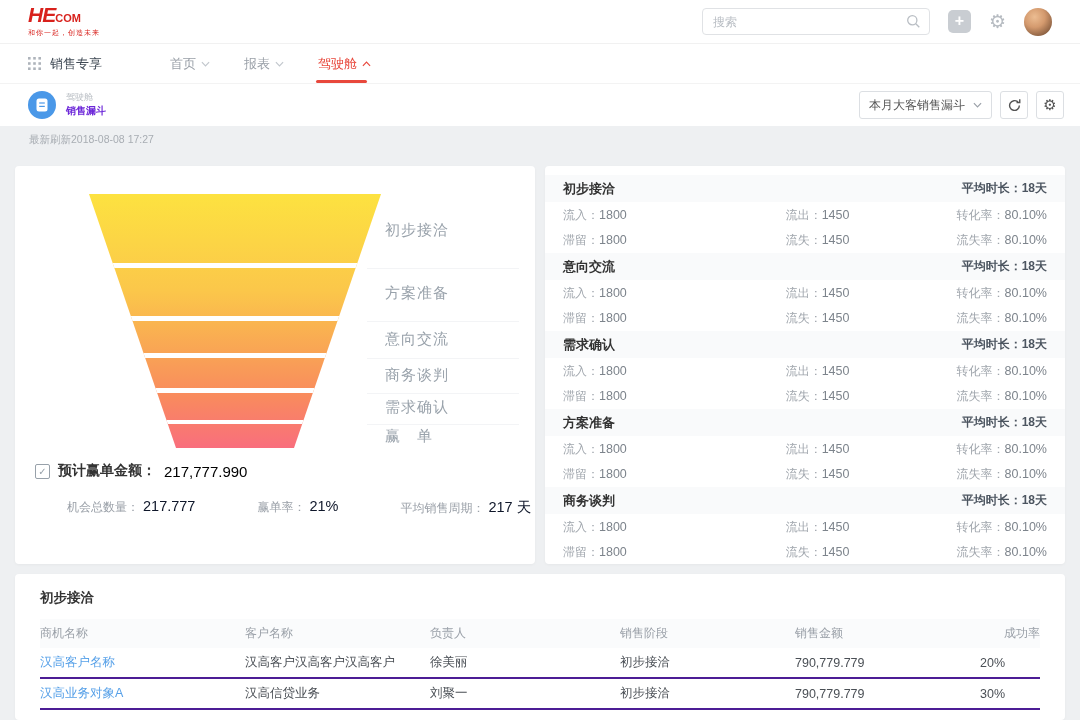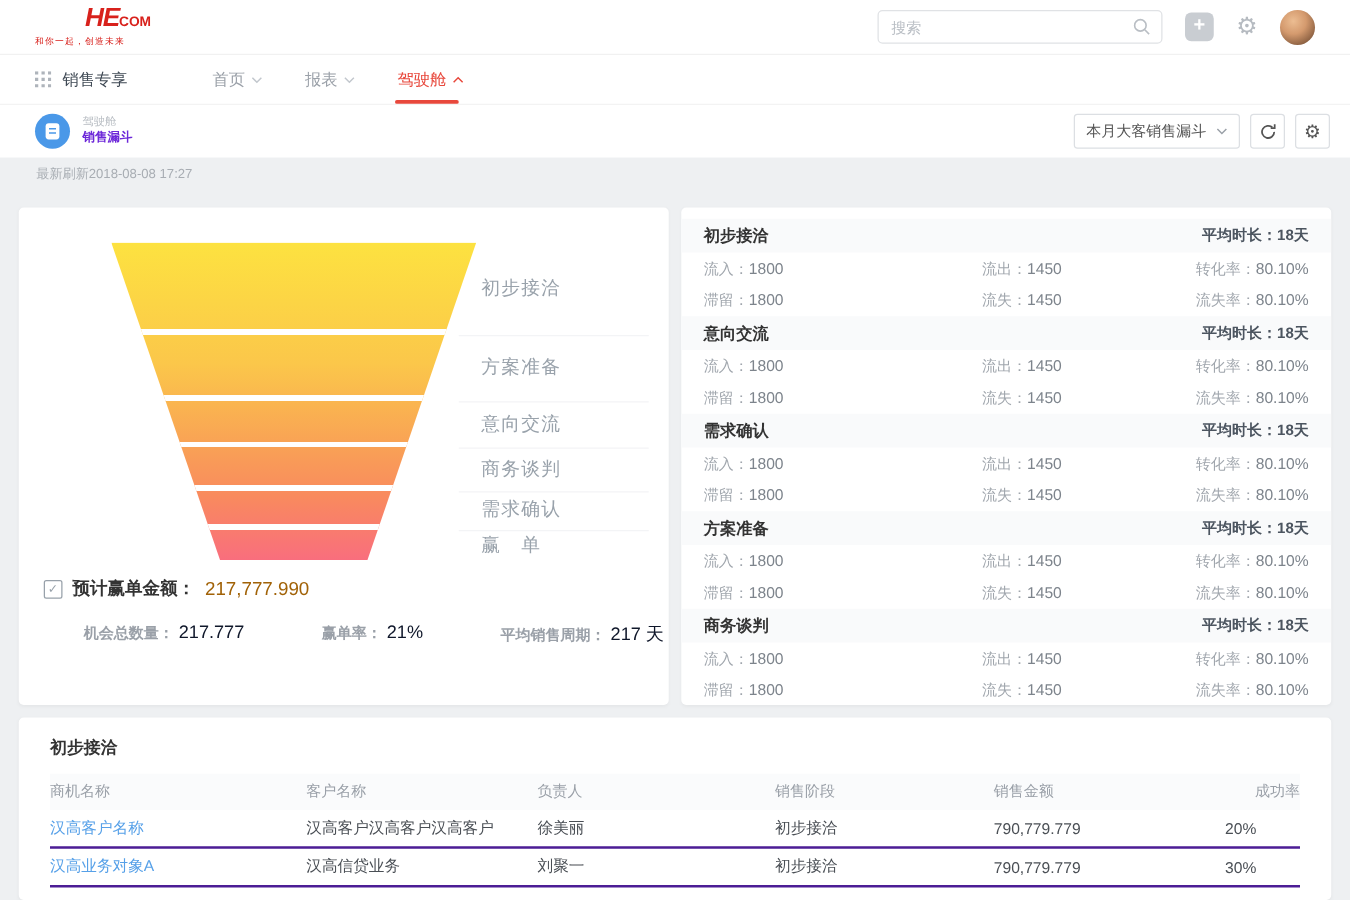--- a/index.html
+++ b/index.html
@@ -3,21 +3,21 @@
 <meta charset="utf-8">
 <style>
   * { margin:0; padding:0; box-sizing:border-box; }
   html,body { width:1080px; height:720px; overflow:hidden; }
   body { background:#eef0f2; font-family:"Liberation Sans","DejaVu Sans",sans-serif; color:#333; }
 
   
   .topbar { height:44px; background:#fff; display:flex; align-items:center; justify-content:space-between;
             padding:0 28px; border-bottom:1px solid #f1f1f1; }
   .logo-main { color:#d8211c; font-weight:bold; line-height:18px; }
-  .logo-he { font-size:21px; font-style:italic; letter-spacing:-1px;margin-left:40px; }
+  .logo-he { font-size:21px; font-style:italic; letter-spacing:-1px; }
   .logo-com { font-size:11px; letter-spacing:0; }
   .logo-tag { font-size:7px; color:#d8211c; letter-spacing:1px; margin-top:1px; }
   .topbar-right { display:flex; align-items:center; gap:18px; }
   .search-box { position:relative; width:228px; height:27px; border:1px solid #e0e2e5; border-radius:4px; background:#fff; }
   .search-box input { width:100%; height:100%; border:0; outline:none; background:transparent; padding:0 28px 0 10px;
                       font-size:12px; color:#666; font-family:inherit; }
   .search-box input::placeholder { color:#b9bec4; }
   .search-glyph { position:absolute; right:8px; top:5px; }
   .plus-btn { width:23px; height:23px; border-radius:5px; background:#c9cdd2; display:flex; align-items:center;
               justify-content:center; cursor:pointer; }
@@ -83,25 +83,25 @@
   .funnel-label:nth-child(2){ top:118px; }
   .funnel-label:nth-child(3){ top:164px; }
   .funnel-label:nth-child(4){ top:200px; }
   .funnel-label:nth-child(5){ top:232px; }
   .funnel-label:nth-child(6){ top:261px; }
   .estimate-row { position:absolute; left:20px; top:296px; display:flex; align-items:center; gap:8px; }
   .checkbox-glyph { width:15px; height:15px; border:1.5px solid #98a1aa; border-radius:2px; display:flex;
                     align-items:center; justify-content:center; font-size:10px; color:#98a1aa;
                     font-family:"DejaVu Sans",sans-serif; }
   .estimate-label { font-size:14px; font-weight:bold; color:#333; }
-  .estimate-value { font-size:15px; color:#a16207; }
+  .estimate-value { font-size:15px; color:#000000; }
   .stats-row { position:absolute; left:52px; top:332px; display:flex; }
   .stat { display:flex; align-items:baseline; gap:4px; }
   .stat + .stat { margin-left:62px; }
-  .stat-label { font-size:12px; color:#9aa0a8;font-weight:bold; }
+  .stat-label { font-size:12px; color:#9aa0a8; }
   .stat-value { font-size:14.5px; color:#0f172a; }
 
   
   .stage-card { flex:1; height:398px; padding-top:9px; overflow:hidden; }
   .stage-section { margin-bottom:1px; }
   .sec-head { height:27px; background:#f9fafb; display:flex; align-items:center; justify-content:space-between;
               padding:0 18px; }
   .sec-title { font-size:13px; font-weight:bold; color:#333; }
   .sec-duration { font-size:12px; color:#4c5560; font-weight:bold; }
   .sec-row { display:grid; grid-template-columns:46% 34% 20%; padding:0 18px; height:25px; align-items:center; }

